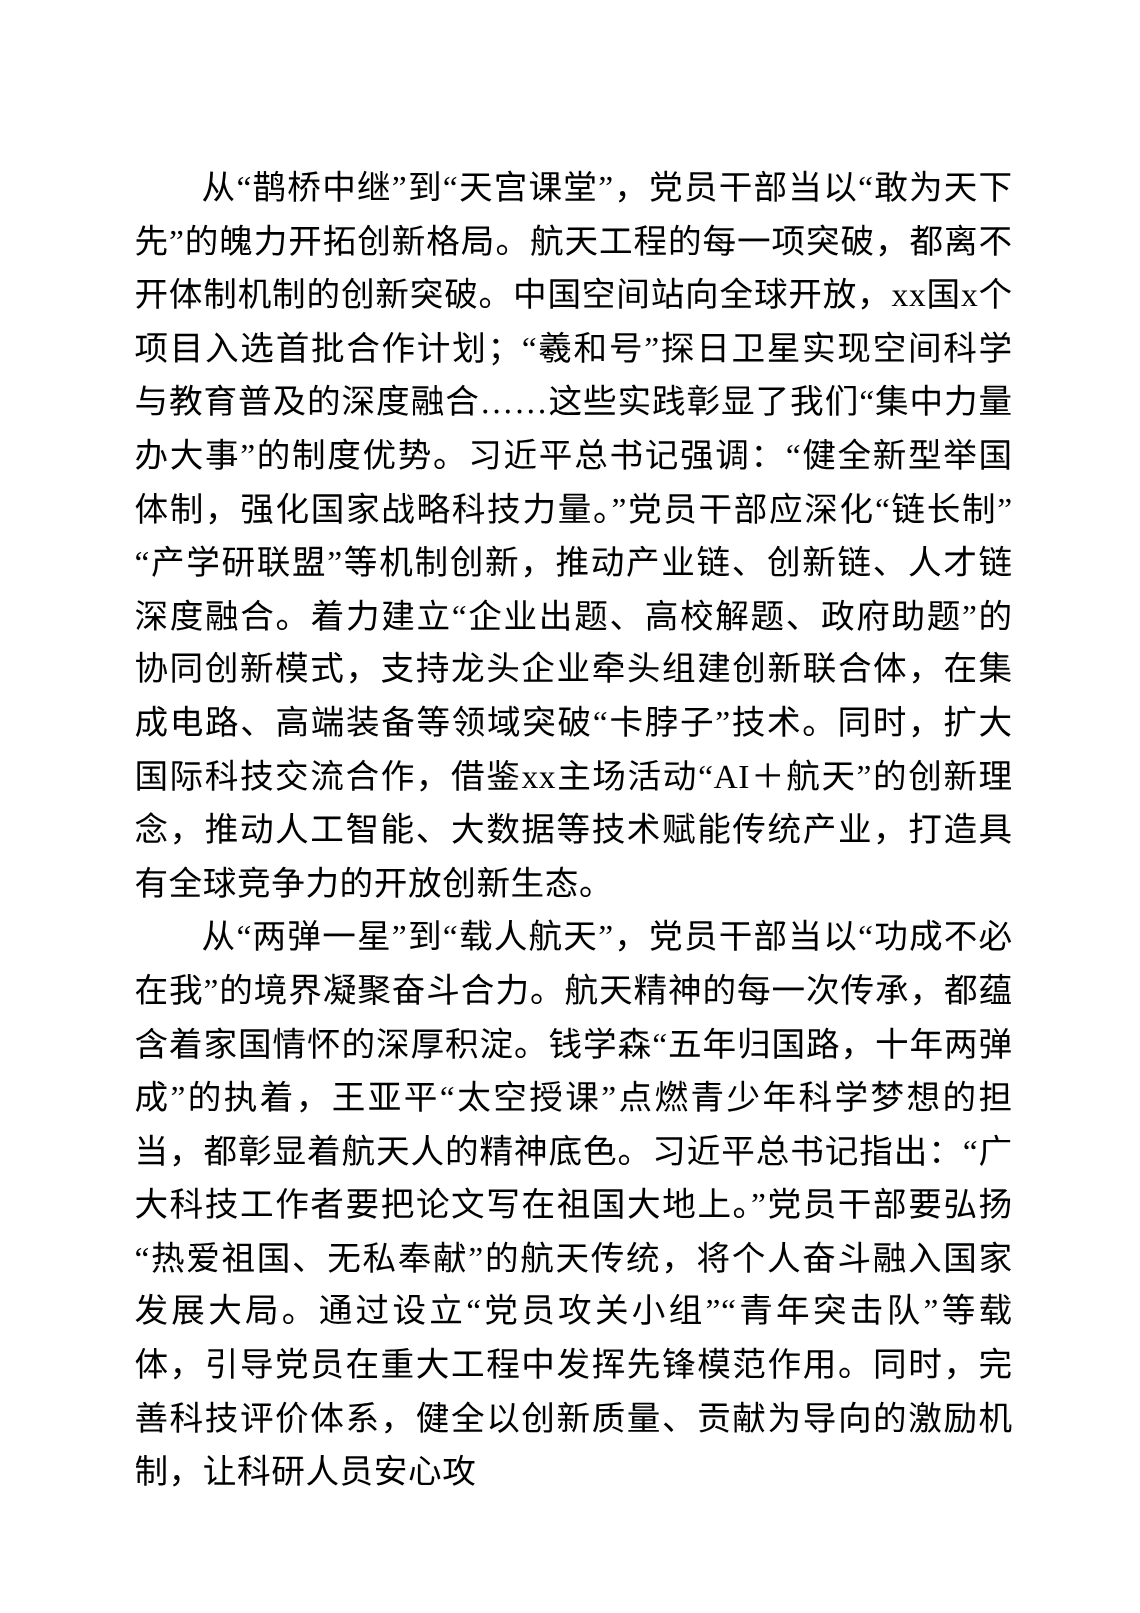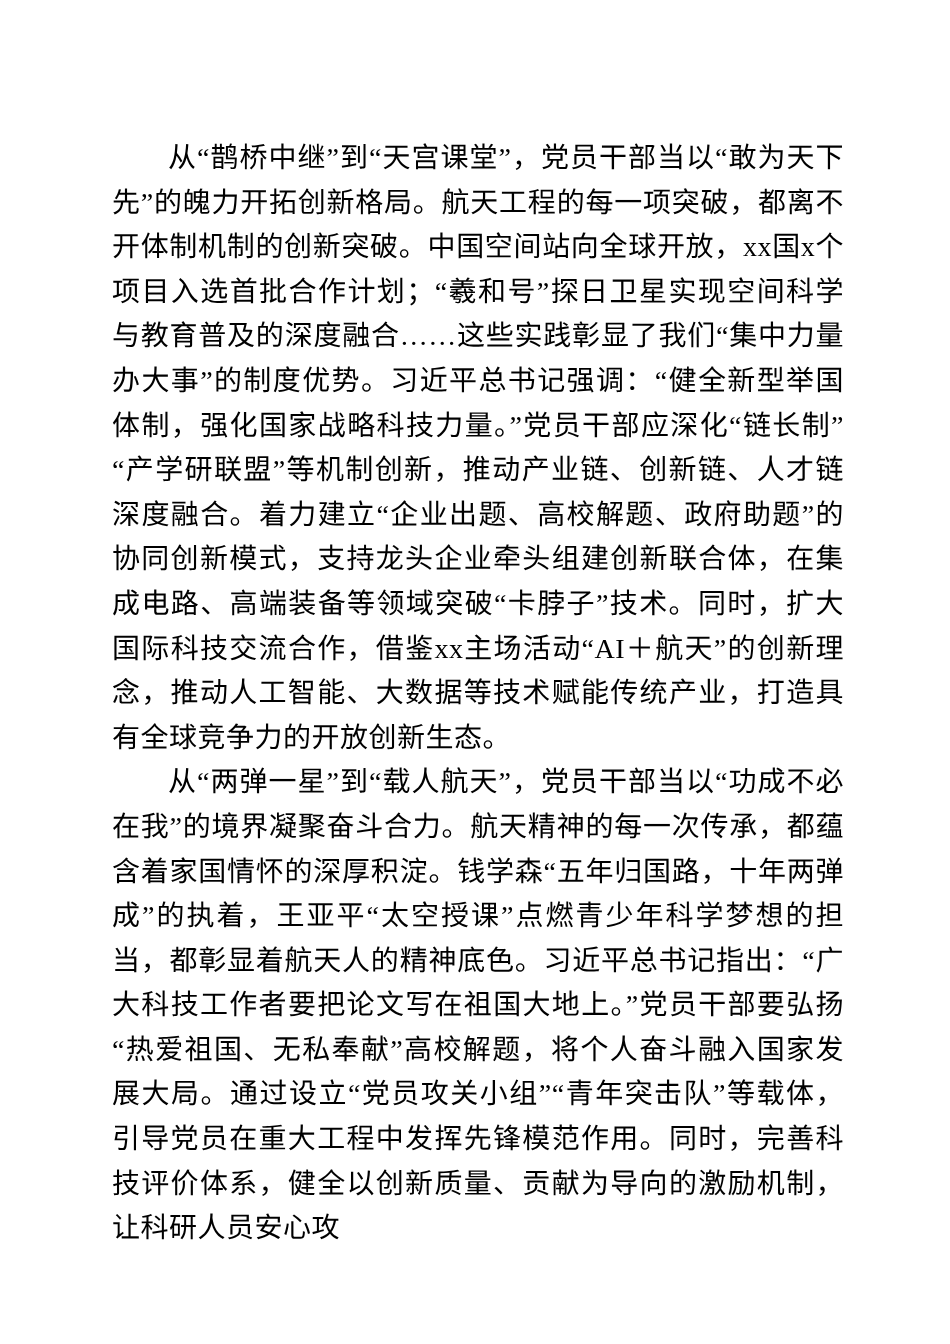--- a/index.html
+++ b/index.html
@@ -32,15 +32,15 @@
     font-weight: 400;
     word-break: break-all;
   }
 </style>
 </head>
 <body>
 
 <div class="page">
   <div class="doc-body">
     <p>从“鹊桥中继”到“天宫课堂”，党员干部当以“敢为天下先”的魄力开拓创新格局。航天工程的每一项突破，都离不开体制机制的创新突破。中国空间站向全球开放，xx国x个项目入选首批合作计划；“羲和号”探日卫星实现空间科学与教育普及的深度融合……这些实践彰显了我们“集中力量办大事”的制度优势。习近平总书记强调：“健全新型举国体制，强化国家战略科技力量。”党员干部应深化“链长制”“产学研联盟”等机制创新，推动产业链、创新链、人才链深度融合。着力建立“企业出题、高校解题、政府助题”的协同创新模式，支持龙头企业牵头组建创新联合体，在集成电路、高端装备等领域突破“卡脖子”技术。同时，扩大国际科技交流合作，借鉴xx主场活动“AI＋航天”的创新理念，推动人工智能、大数据等技术赋能传统产业，打造具有全球竞争力的开放创新生态。</p>
-    <p>从“两弹一星”到“载人航天”，党员干部当以“功成不必在我”的境界凝聚奋斗合力。航天精神的每一次传承，都蕴含着家国情怀的深厚积淀。钱学森“五年归国路，十年两弹成”的执着，王亚平“太空授课”点燃青少年科学梦想的担当，都彰显着航天人的精神底色。习近平总书记指出：“广大科技工作者要把论文写在祖国大地上。”党员干部要弘扬“热爱祖国、无私奉献”高校解题，将个人奋斗融入国家发展大局。通过设立“党员攻关小组”“青年突击队”等载体，引导党员在重大工程中发挥先锋模范作用。同时，完善科技评价体系，健全以创新质量、贡献为导向的激励机制，让科研人员安心攻</p>
+    <p>从“两弹一星”到“载人航天”，党员干部当以“功成不必在我”的境界凝聚奋斗合力。航天精神的每一次传承，都蕴含着家国情怀的深厚积淀。钱学森“五年归国路，十年两弹成”的执着，王亚平“太空授课”点燃青少年科学梦想的担当，都彰显着航天人的精神底色。习近平总书记指出：“广大科技工作者要把论文写在祖国大地上。”党员干部要弘扬“热爱祖国、无私奉献”的航天传统，将个人奋斗融入国家发展大局。通过设立“党员攻关小组”“青年突击队”等载体，引导党员在重大工程中发挥先锋模范作用。同时，完善科技评价体系，健全以创新质量、贡献为导向的激励机制，让科研人员安心攻</p>
   </div>
 </div>
 
 </body></html>

